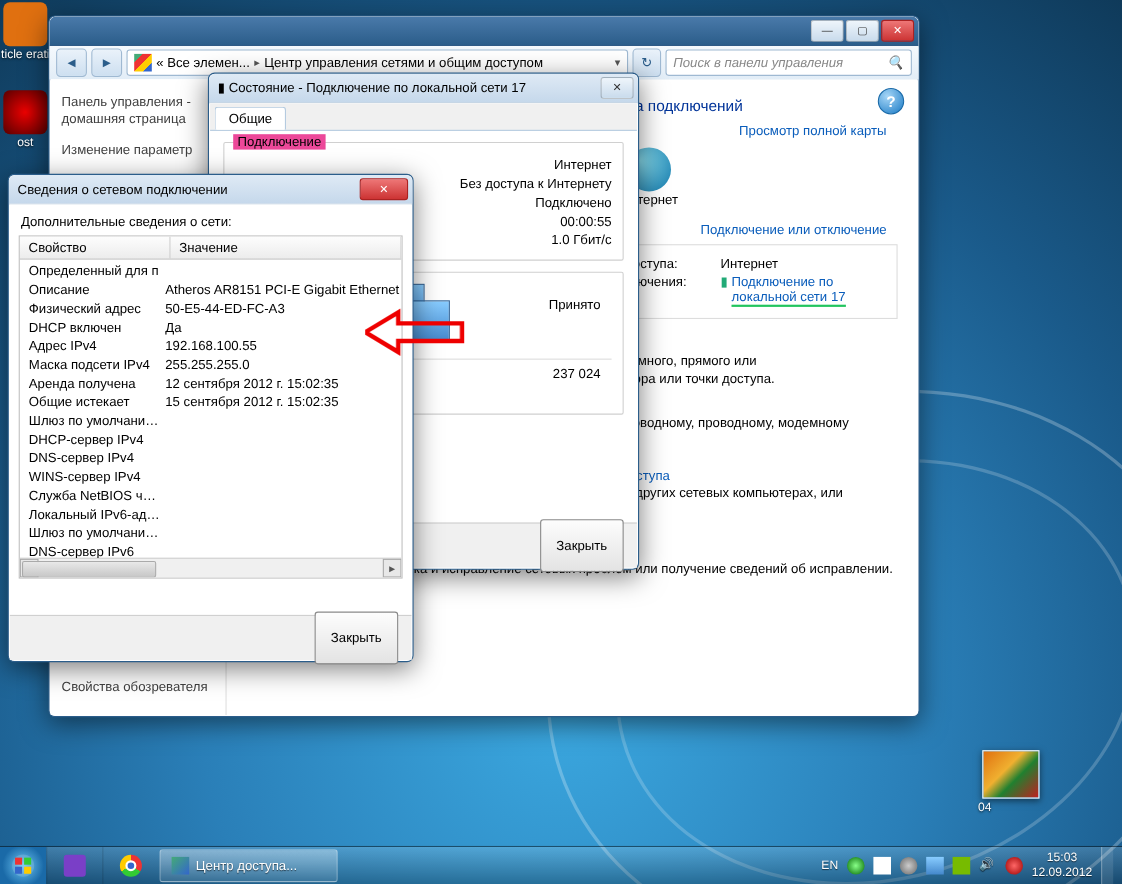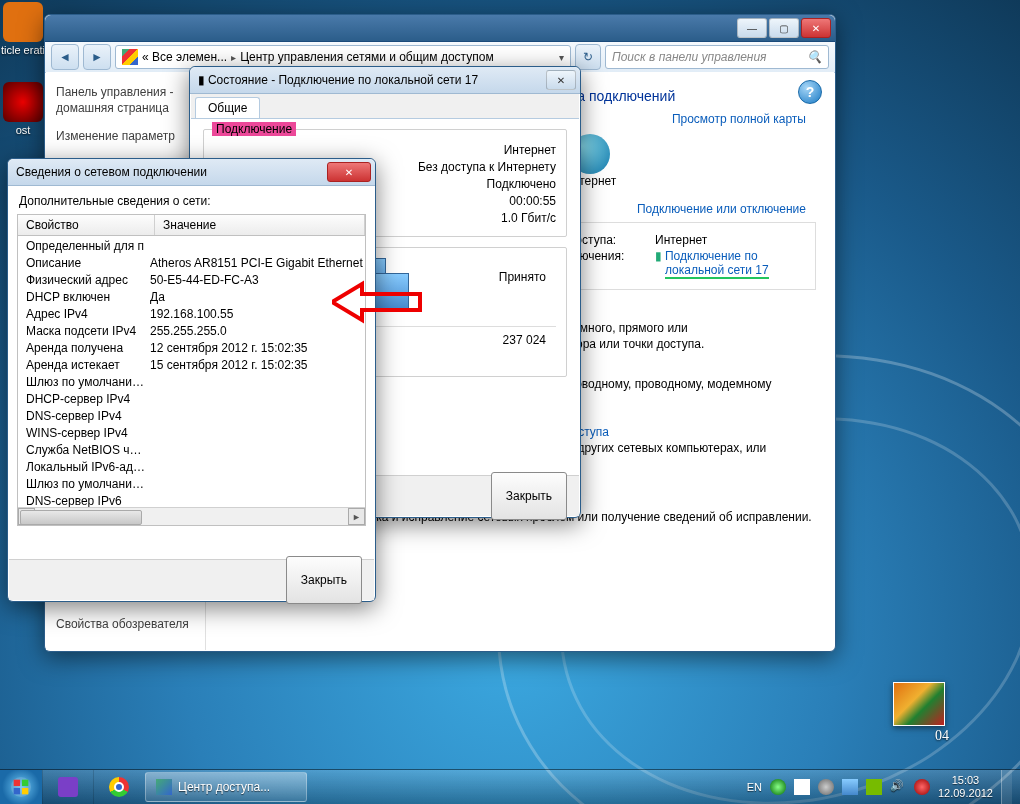--- a/index.html
+++ b/index.html
@@ -65,21 +65,21 @@
 .proplist .hdr div{padding:3px 8px;border-right:1px solid #d0d0d0;font-size:12px;}
 .proplist .rows{flex:1;overflow-y:auto;overflow-x:hidden;}
 .proplist .row{display:flex;font-size:12px;height:17px;align-items:flex-end;}
 .proplist .row div:first-child{width:120px;padding-left:8px;overflow:hidden;white-space:nowrap;text-overflow:ellipsis;}
 .proplist .row div:last-child{flex:1;padding-left:4px;white-space:nowrap;overflow:hidden;}
 .hscroll{height:17px;background:#f0f0f0;border-top:1px solid #d0d0d0;position:relative;}
 .hscroll .thumb{position:absolute;left:2px;top:2px;height:13px;width:120px;background:linear-gradient(to bottom,#e8e8e8,#c8c8c8);border:1px solid #aaa;border-radius:2px;}
 .hscroll .arr{position:absolute;top:0;width:17px;height:17px;background:#e8e8e8;border:1px solid #aaa;box-sizing:border-box;display:flex;align-items:center;justify-content:center;font-size:9px;color:#555;}
 .arrow-annot{position:absolute;color:#e00;}
 .helpbtn{width:22px;height:22px;border-radius:50%;background:radial-gradient(circle at 35% 30%,#a6d6f7,#1a7ac5);color:#fff;display:flex;align-items:center;justify-content:center;font-weight:bold;font-size:14px;border:1px solid #1a6aa8;}
-.file-thumb{position:absolute;width:60px;text-align:right;color:#fff;text-shadow:0 1px 2px rgba(0,0,0,.8);font-size:14px;font-family:Liberation Serif, serif;}
+.file-thumb{position:absolute;width:60px;text-align:left;color:#fff;text-shadow:0 1px 2px rgba(0,0,0,.8);font-size:11px;}
 .file-thumb .tbox{width:50px;height:42px;margin:0 auto 2px;border:1px solid #fff;background:linear-gradient(135deg,#e07010,#f0b030 40%,#208030 60%,#c02020);box-shadow:0 2px 6px rgba(0,0,0,.5);}
 .chev{color:#555;font-size:10px;}
 </style>
 </head>
 <body>
 
 <div class="swirl"></div>
 
 <div class="desktop-icon" style="left:-10px;top:2px">
   <div class="glyph" style="background:#e07010"></div>
@@ -262,21 +262,21 @@
           </div>
           <div class="row">
             <div>Маска подсети IPv4</div>
             <div>255.255.255.0</div>
           </div>
           <div class="row">
             <div>Аренда получена</div>
             <div>12 сентября 2012 г. 15:02:35</div>
           </div>
           <div class="row">
-            <div>Аренда истекает</div>
+            <div>Общие истекает</div>
             <div>15 сентября 2012 г. 15:02:35</div>
           </div>
           <div class="row">
             <div>Шлюз по умолчанию IP...</div>
             <div></div>
           </div>
           <div class="row">
             <div>DHCP-сервер IPv4</div>
             <div></div>
           </div>

